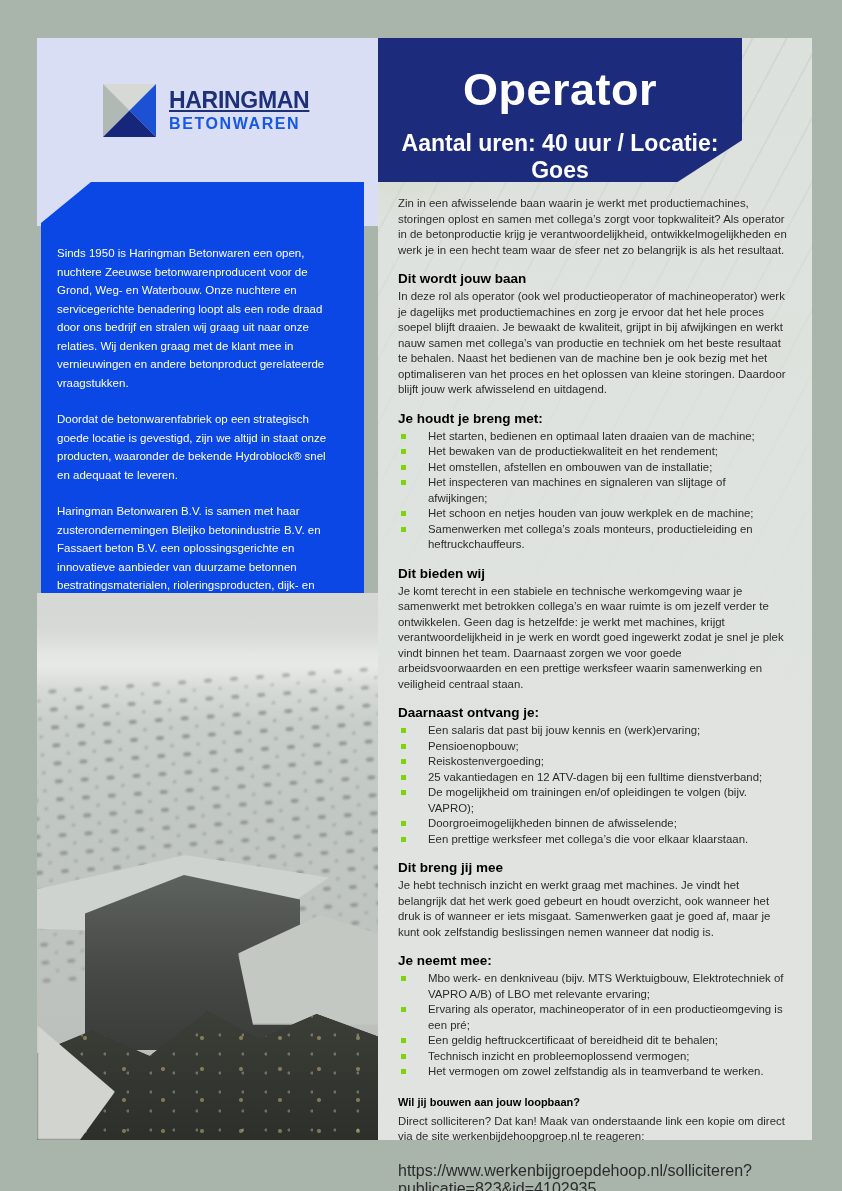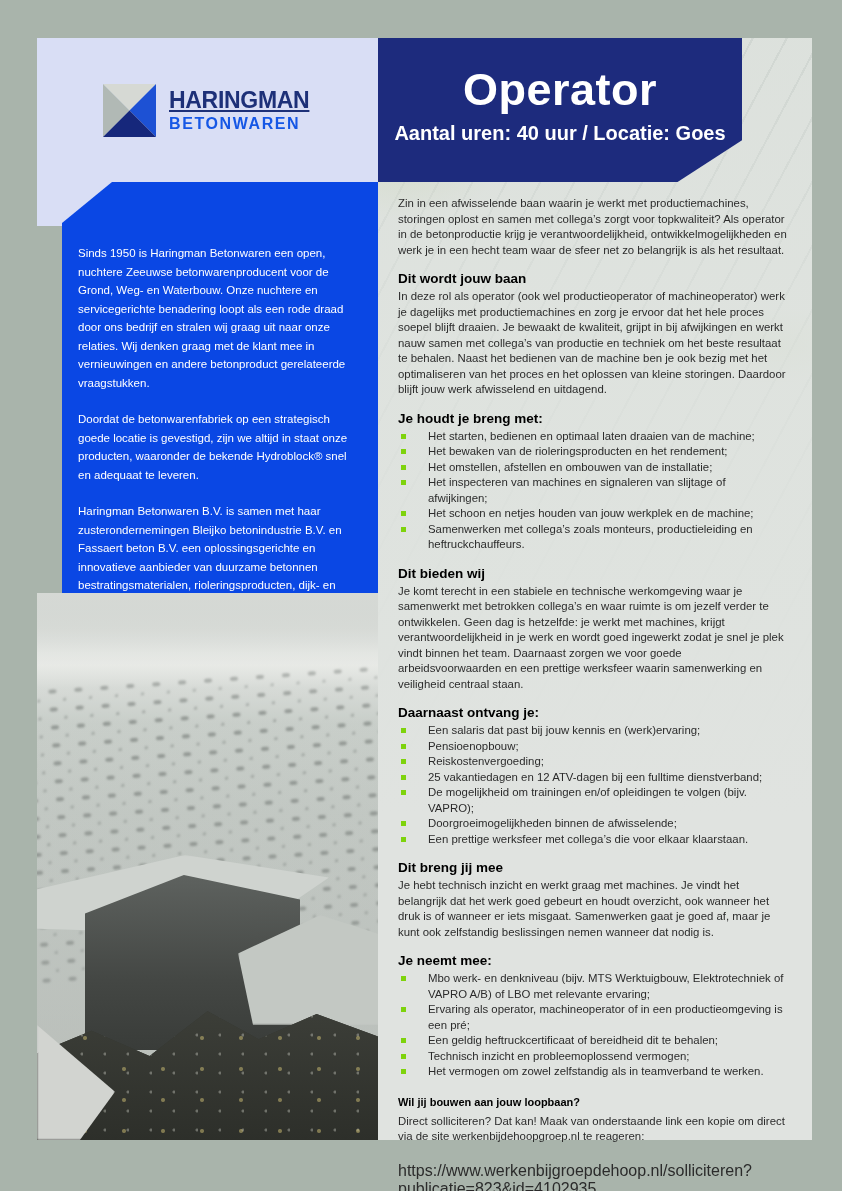--- a/index.html
+++ b/index.html
@@ -19,21 +19,21 @@
   .logo-mark .tri { position:absolute; inset:0; }
   .tri-top    { background:#d6d9d4; clip-path:polygon(0 0,100% 0,50% 50%); }
   .tri-left   { background:#b1b9b5; clip-path:polygon(0 0,50% 50%,0 100%); }
   .tri-right  { background:#1d51d4; clip-path:polygon(100% 0,100% 100%,50% 50%); }
   .tri-bottom { background:#16277b; clip-path:polygon(0 100%,50% 50%,100% 100%); }
   .logo-text { margin-left:13px; line-height:1; }
   .logo-text .l1 { font-size:23px; font-weight:bold; letter-spacing:-0.3px; color:#1d3078;text-decoration:underline; }
   .logo-text .l2 { font-size:16px; font-weight:bold; letter-spacing:1.6px; color:#1657e5; margin-top:4px; }
 
   .blue-box {
-    position:absolute; left:62px; top:182px; width:323px; height:411px;
+    position:absolute; left:41px; top:182px; width:323px; height:411px;
     background:#0a47e4; color:#ffffff;
     clip-path:polygon(50px 0, 100% 0, 100% 100%, 0 100%, 0 41px);
     padding:62px 30px 0 16px;
   }
   .blue-box p { font-size:11.5px; line-height:18.5px; margin-bottom:18px; }
 
   
   .photo {
     position:absolute; left:37px; top:593px; width:341px; height:547px; overflow:hidden;
     background:linear-gradient(180deg,#b7bdb9 0,#cfd3cf 35px,#edefec 60px,#f2f3f0 72px,#d6dad6 95px,#c7cdc8 130px,#c0c6c1 220px,#b8bdb8 100%);
@@ -92,21 +92,21 @@
       radial-gradient(ellipse 110px 55px at 92% 28%, rgba(172,190,130,.22), rgba(172,190,130,0) 70%),
       repeating-linear-gradient(118deg, #c6cdc8 0 2px, #d9ded9 2px 30px);
   }
   .navy-header {
     position:absolute; left:378px; top:38px; width:364px; height:144px;
     background:#1d2b7d; color:#fff; text-align:center;
     clip-path:polygon(0 0,100% 0,100% 71%,82.3% 100%,0 100%);
     padding-top:26px;
   }
   .navy-header .title { font-size:45px; font-weight:bold; letter-spacing:.5px; }
-  .navy-header .subtitle { font-size:20px; font-weight:bold; margin-top:6px; }
+  .navy-header .subtitle { font-size:23px; font-weight:bold; margin-top:14px; }
 
   .content {
     position:absolute; left:378px; top:182px; width:434px;
     padding:14px 24px 0 20px; color:#2b2b2b;
   }
   .content p { font-size:11.4px; line-height:15.5px; }
   .content h2 { font-size:13.5px; font-weight:bold; color:#000000; margin:13px 0 3px; }
   .content h2.big { font-size:11px; margin-top:16px; }
   .content ul { list-style:none; margin:2px 0 0; }
   .content li {
@@ -164,21 +164,21 @@
 
   <div class="content">
     <p>Zin in een afwisselende baan waarin je werkt met productiemachines, storingen oplost en samen met collega’s zorgt voor topkwaliteit? Als operator in de betonproductie krijg je verantwoordelijkheid, ontwikkelmogelijkheden en werk je in een hecht team waar de sfeer net zo belangrijk is als het resultaat.</p>
 
     <h2>Dit wordt jouw baan</h2>
     <p>In deze rol als operator (ook wel productieoperator of machineoperator) werk je dagelijks met productiemachines en zorg je ervoor dat het hele proces soepel blijft draaien. Je bewaakt de kwaliteit, grijpt in bij afwijkingen en werkt nauw samen met collega’s van productie en techniek om het beste resultaat te behalen. Naast het bedienen van de machine ben je ook bezig met het optimaliseren van het proces en het oplossen van kleine storingen. Daardoor blijft jouw werk afwisselend en uitdagend.</p>
 
     <h2>Je houdt je breng met:</h2>
     <ul>
       <li><span>Het starten, bedienen en optimaal laten draaien van de machine;</span></li>
-      <li><span>Het bewaken van de rioleringsproducten en het rendement;</span></li>
+      <li><span>Het bewaken van de productiekwaliteit en het rendement;</span></li>
       <li><span>Het omstellen, afstellen en ombouwen van de installatie;</span></li>
       <li><span>Het inspecteren van machines en signaleren van slijtage of afwijkingen;</span></li>
       <li><span>Het schoon en netjes houden van jouw werkplek en de machine;</span></li>
       <li><span>Samenwerken met collega’s zoals monteurs, productieleiding en heftruckchauffeurs.</span></li>
     </ul>
 
     <h2>Dit bieden wij</h2>
     <p>Je komt terecht in een stabiele en technische werkomgeving waar je samenwerkt met betrokken collega’s en waar ruimte is om jezelf verder te ontwikkelen. Geen dag is hetzelfde: je werkt met machines, krijgt verantwoordelijkheid in je werk en wordt goed ingewerkt zodat je snel je plek vindt binnen het team. Daarnaast zorgen we voor goede arbeidsvoorwaarden en een prettige werksfeer waarin samenwerking en veiligheid centraal staan.</p>
 
     <h2>Daarnaast ontvang je:</h2>

